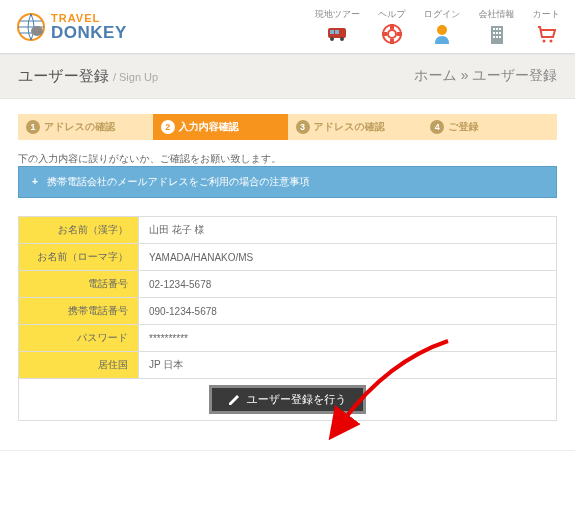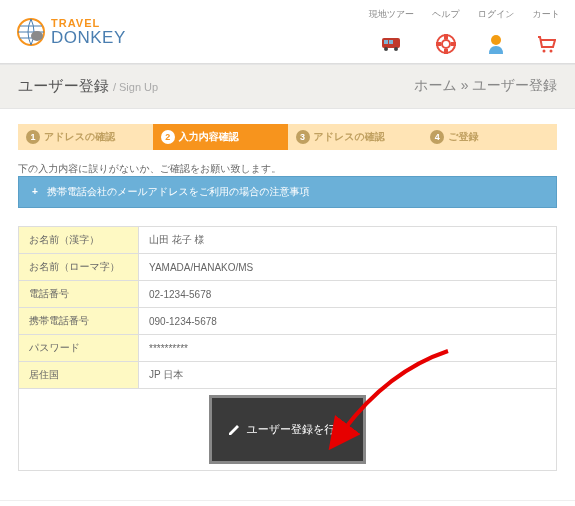--- a/index.html
+++ b/index.html
@@ -2,23 +2,23 @@
 <html><head>
 <meta charset="utf-8">
 <style>
 *{margin:0;padding:0;box-sizing:border-box}
 body{font-family:Arial,sans-serif;font-size:11px;color:#555;background:#fff}
 .container{width:575px;margin:0 auto}
 .header{display:flex;align-items:center;padding:8px 15px;border-bottom:1px solid #ddd}
 .logo{display:flex;align-items:center;gap:4px}
 .logo-text{display:flex;flex-direction:column;line-height:1}
 .logo-travel{color:#f7941d;font-weight:bold;font-size:11px;letter-spacing:1px}
-.logo-donkey{color:#4a7eb0;font-weight:normal;font-size:17px;letter-spacing:0.5px}
+.logo-donkey{color:#4a7eb0;font-weight:bold;font-size:17px;letter-spacing:0.5px}
 .nav{display:flex;margin-left:auto;gap:18px}
-.nav-item{display:flex;flex-direction:column;align-items:center;gap:12px;cursor:pointer}
+.nav-item{display:flex;flex-direction:column;align-items:center;gap:2px;cursor:pointer}
 .nav-label{font-size:9px;color:#888}
 .nav-icon{width:22px;height:22px;display:flex;align-items:center;justify-content:center}
 .page-title-bar{background:#f0efec;padding:12px 18px;display:flex;align-items:flex-start;justify-content:space-between;border-top:1px solid #e5e5e5;border-bottom:1px solid #e5e5e5}
 .page-title{font-size:15px;color:#555;font-weight:normal}
 .page-title-sub{color:#aaa;font-size:11px}
 .breadcrumb{font-size:14px;color:#888}
 .content{padding:15px 18px}
 .steps{display:flex;gap:0;margin-bottom:12px}
 .step{flex:1;padding:6px 8px;font-size:10px;font-weight:bold;display:flex;align-items:center;gap:4px;position:relative}
 .step-1{background:#ffe4b5;color:#c0a060}
@@ -26,24 +26,24 @@
 .step-3{background:#ffe4b5;color:#c0a060}
 .step-4{background:#ffe4b5;color:#c0a060}
 .step-num{display:inline-flex;width:14px;height:14px;border-radius:50%;align-items:center;justify-content:center;font-size:9px}
 .step-1 .step-num,.step-3 .step-num,.step-4 .step-num{background:#c0a060;color:#fff}
 .step-2 .step-num{background:#fff;color:#f7941d}
 .instruction{font-size:10px;color:#666;}
 .notice{background:#6bb0d8;color:#fff;padding:8px 10px;font-size:10px;display:flex;align-items:center;gap:6px;margin-bottom:18px;border:1px solid #5a9fc7}
 .notice-plus{display:inline-block;width:12px;height:12px;line-height:12px;text-align:center;font-weight:bold}
 .form-table{width:100%;border-collapse:collapse;border:1px solid #ddd;margin-bottom:14px}
 .form-table td{border:1px solid #ddd;padding:6px 10px;font-size:10px}
-.form-table .label{background:#fef9c3;width:120px;text-align:left;color:#666}
+.form-table .label{background:#fde047;width:120px;text-align:right;color:#666}
 .form-table .value{color:#666}
 .submit-row{text-align:center;padding:10px}
-.submit-btn{background:#3a3a3a;color:#fff;border:3px solid #888;padding:24px 16px;font-size:11px;cursor:pointer;display:inline-flex;align-items:center;gap:6px;position:relative}
+.submit-btn{background:#3a3a3a;color:#fff;border:3px solid #888;padding:4px 16px;font-size:11px;cursor:pointer;display:inline-flex;align-items:center;gap:6px;position:relative}
 .arrow{position:absolute;pointer-events:none}
 .features{display:flex;gap:20px;padding:12px 18px;border-top:1px solid #eee}
 .form-wrap{position:relative}
 </style>
 </head>
 <body>
 
 <div class="container">
   <div class="header">
     <div class="logo">
@@ -86,20 +86,37 @@
       <div class="nav-item">
         <span class="nav-label">ログイン</span>
         <span class="nav-icon">
             <svg width="18" height="20" viewBox="0 0 18 20">
               <circle cx="9" cy="6" r="5" fill="#f39c12"></circle>
               <path d="M2 20 Q2 12 9 12 Q16 12 16 20 Z" fill="#5dade2"></path>
             </svg>
           </span>
       </div>
       <div class="nav-item">
+        <span class="nav-label">会社情報</span>
+        <span class="nav-icon">
+            <svg width="18" height="20" viewBox="0 0 18 20">
+              <rect x="3" y="2" width="12" height="18" fill="#95a5a6"></rect>
+              <rect x="5" y="4" width="2" height="2" fill="#fff"></rect>
+              <rect x="8" y="4" width="2" height="2" fill="#fff"></rect>
+              <rect x="11" y="4" width="2" height="2" fill="#fff"></rect>
+              <rect x="5" y="8" width="2" height="2" fill="#fff"></rect>
+              <rect x="8" y="8" width="2" height="2" fill="#fff"></rect>
+              <rect x="11" y="8" width="2" height="2" fill="#fff"></rect>
+              <rect x="5" y="12" width="2" height="2" fill="#fff"></rect>
+              <rect x="8" y="12" width="2" height="2" fill="#fff"></rect>
+              <rect x="11" y="12" width="2" height="2" fill="#fff"></rect>
+            </svg>
+          </span>
+      </div>
+      <div class="nav-item">
         <span class="nav-label">カート</span>
         <span class="nav-icon">
             <svg width="20" height="18" viewBox="0 0 20 18">
               <path d="M2 2 L4 2 L6 12 L17 12 L19 5 L5 5" fill="none" stroke="#e74c3c" stroke-width="2"></path>
               <circle cx="8" cy="16" r="1.5" fill="#e74c3c"></circle>
               <circle cx="15" cy="16" r="1.5" fill="#e74c3c"></circle>
             </svg>
           </span>
       </div>
     </div>

